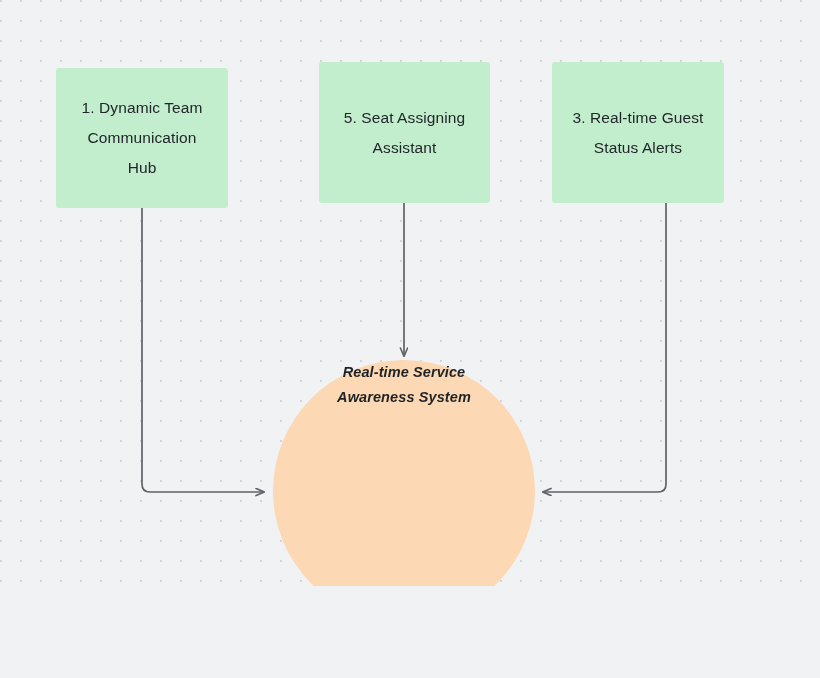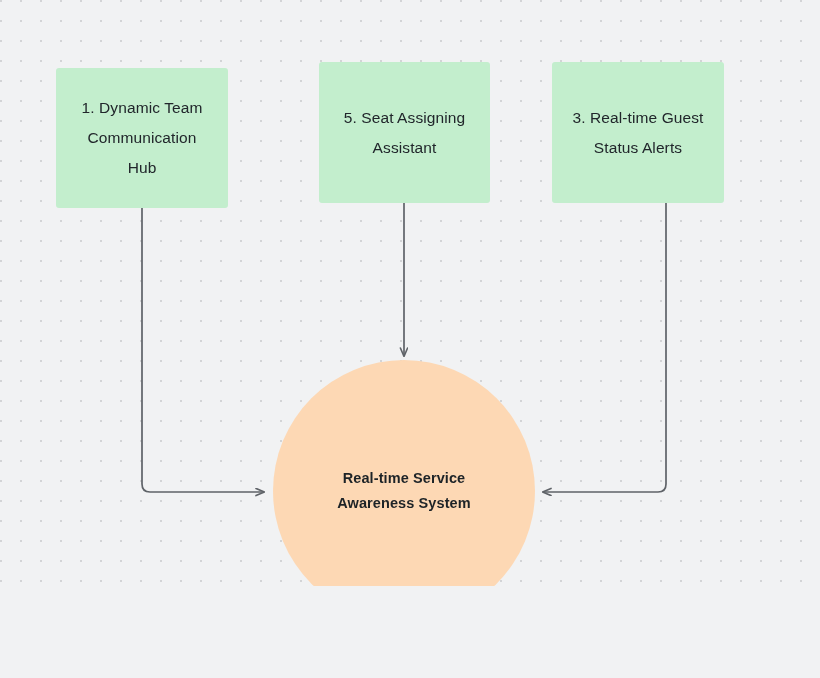--- a/index.html
+++ b/index.html
@@ -57,22 +57,23 @@
 
   #hub-node {
     position: absolute;
     left: 273px;
     top: 360px;
     width: 262px;
     height: 262px;
     border-radius: 50%;
     background-color: #fdd8b4;
     display: flex;
-    align-items: center;
+    align-items: flex-start;
     justify-content: center;
+    font-style: italic;
   }
   .hub-label {
     font-size: 14.5px;
     line-height: 25px;
     font-weight: 700;
     color: #1d2327;
     text-align: center;
     white-space: pre-line;
     letter-spacing: 0.1px;
   }

